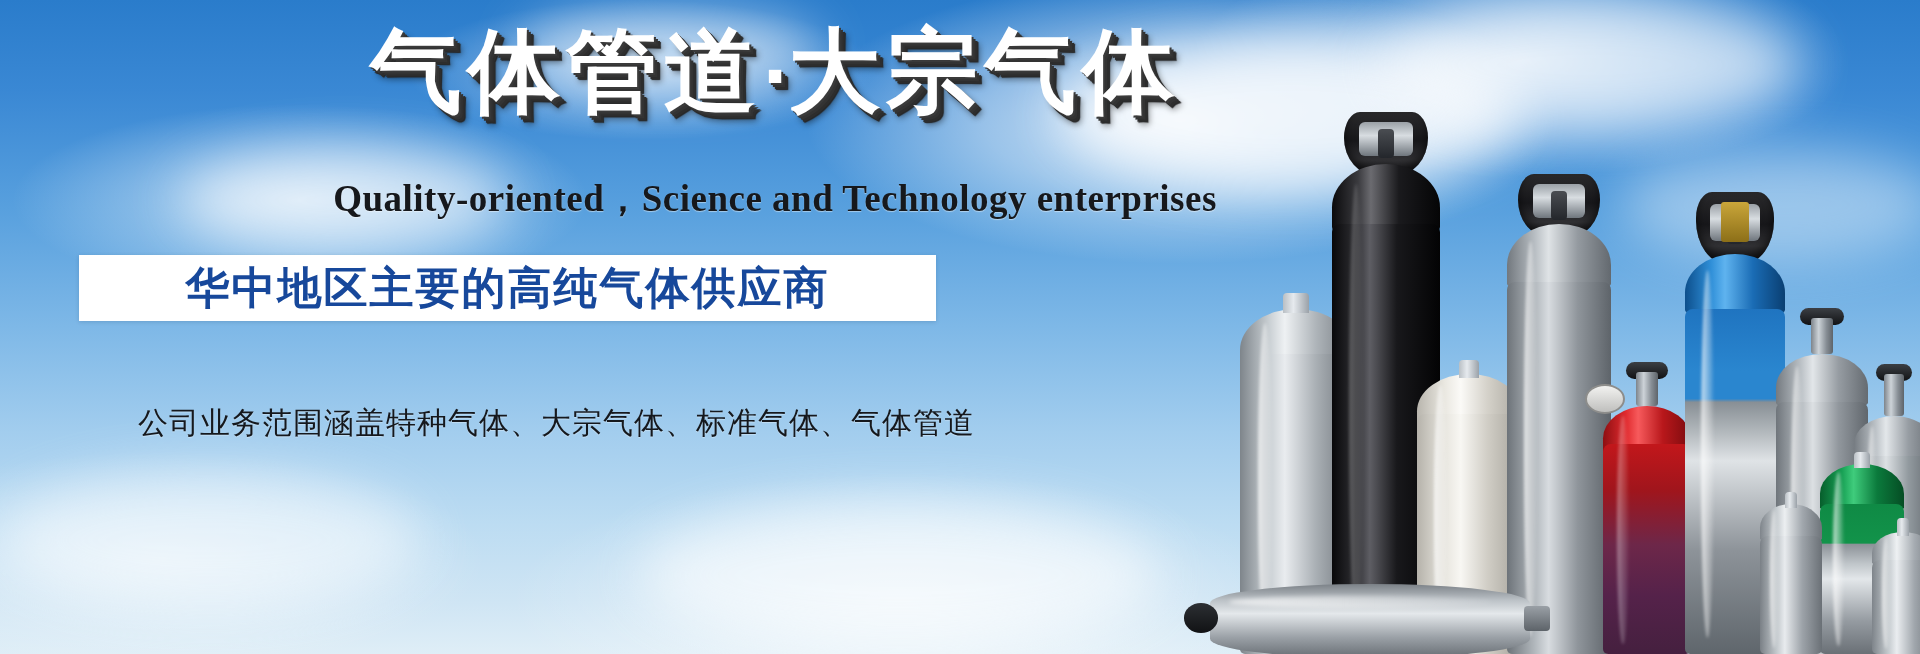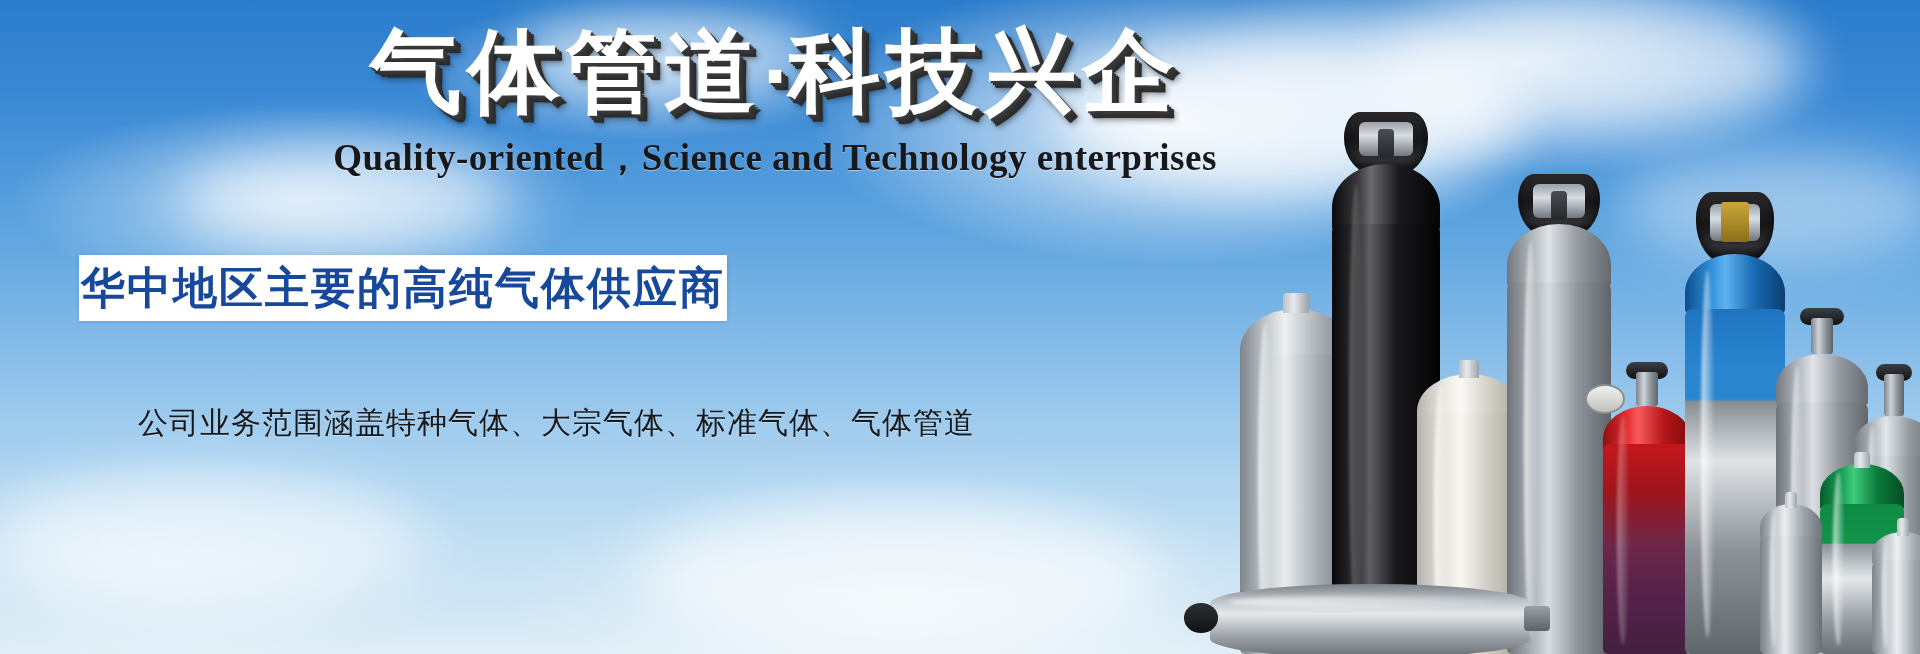--- a/index.html
+++ b/index.html
@@ -59,26 +59,27 @@
   }
   #subhead{
     display:inline-block;
     font-family:"Liberation Serif","DejaVu Serif",serif;
     font-size:37px;
     font-weight:600;
     letter-spacing:0.5px;
     color:#16181c;
     white-space:nowrap;
     text-shadow:0 1px 1px rgba(255,255,255,0.45);
+    margin-top:41px;
   }
 
   
   #slogan-box{
     position:absolute;left:79px;top:255px;
-    width:648px;height:66px;
+    width:857px;height:66px;
     background:#ffffff;
     box-shadow:0 1px 4px rgba(20,50,90,0.18);
     display:flex;align-items:center;justify-content:center;
   }
   #slogan-text{
     font-family:"DejaVu Sans","Liberation Sans",sans-serif;
     font-weight:700;
     font-size:44px;
     letter-spacing:2px;
     color:#17489b;
@@ -161,21 +162,21 @@
   <div class="cloud" style="left:1060px;top:40px;width:460px;height:150px;opacity:.75;"></div>
   <div class="cloud" style="left:1380px;top:0px;width:420px;height:130px;opacity:.6;"></div>
   <div class="cloud" style="left:180px;top:150px;width:330px;height:100px;opacity:.55;"></div>
   <div class="cloud" style="left:520px;top:10px;width:300px;height:80px;opacity:.5;"></div>
   <div class="cloud" style="left:640px;top:500px;width:520px;height:150px;opacity:.55;"></div>
   <div class="cloud" style="left:0px;top:470px;width:420px;height:140px;opacity:.45;"></div>
   <div class="cloud" style="left:1620px;top:150px;width:320px;height:110px;opacity:.4;"></div>
 
   <div id="headline-wrap">
     <div id="headline">
-      <span>气体管道</span><span class="dot">·</span><span>科技兴企</span>
+      <span>气体管道</span><span class="dot">·</span><span>大宗气体</span>
     </div>
   </div>
 
   <div id="subhead-wrap">
     <div id="subhead">Quality-oriented，Science and Technology enterprises</div>
   </div>
 
   <div id="slogan-box">
     <span id="slogan-text">华中地区主要的高纯气体供应商</span>
   </div>

